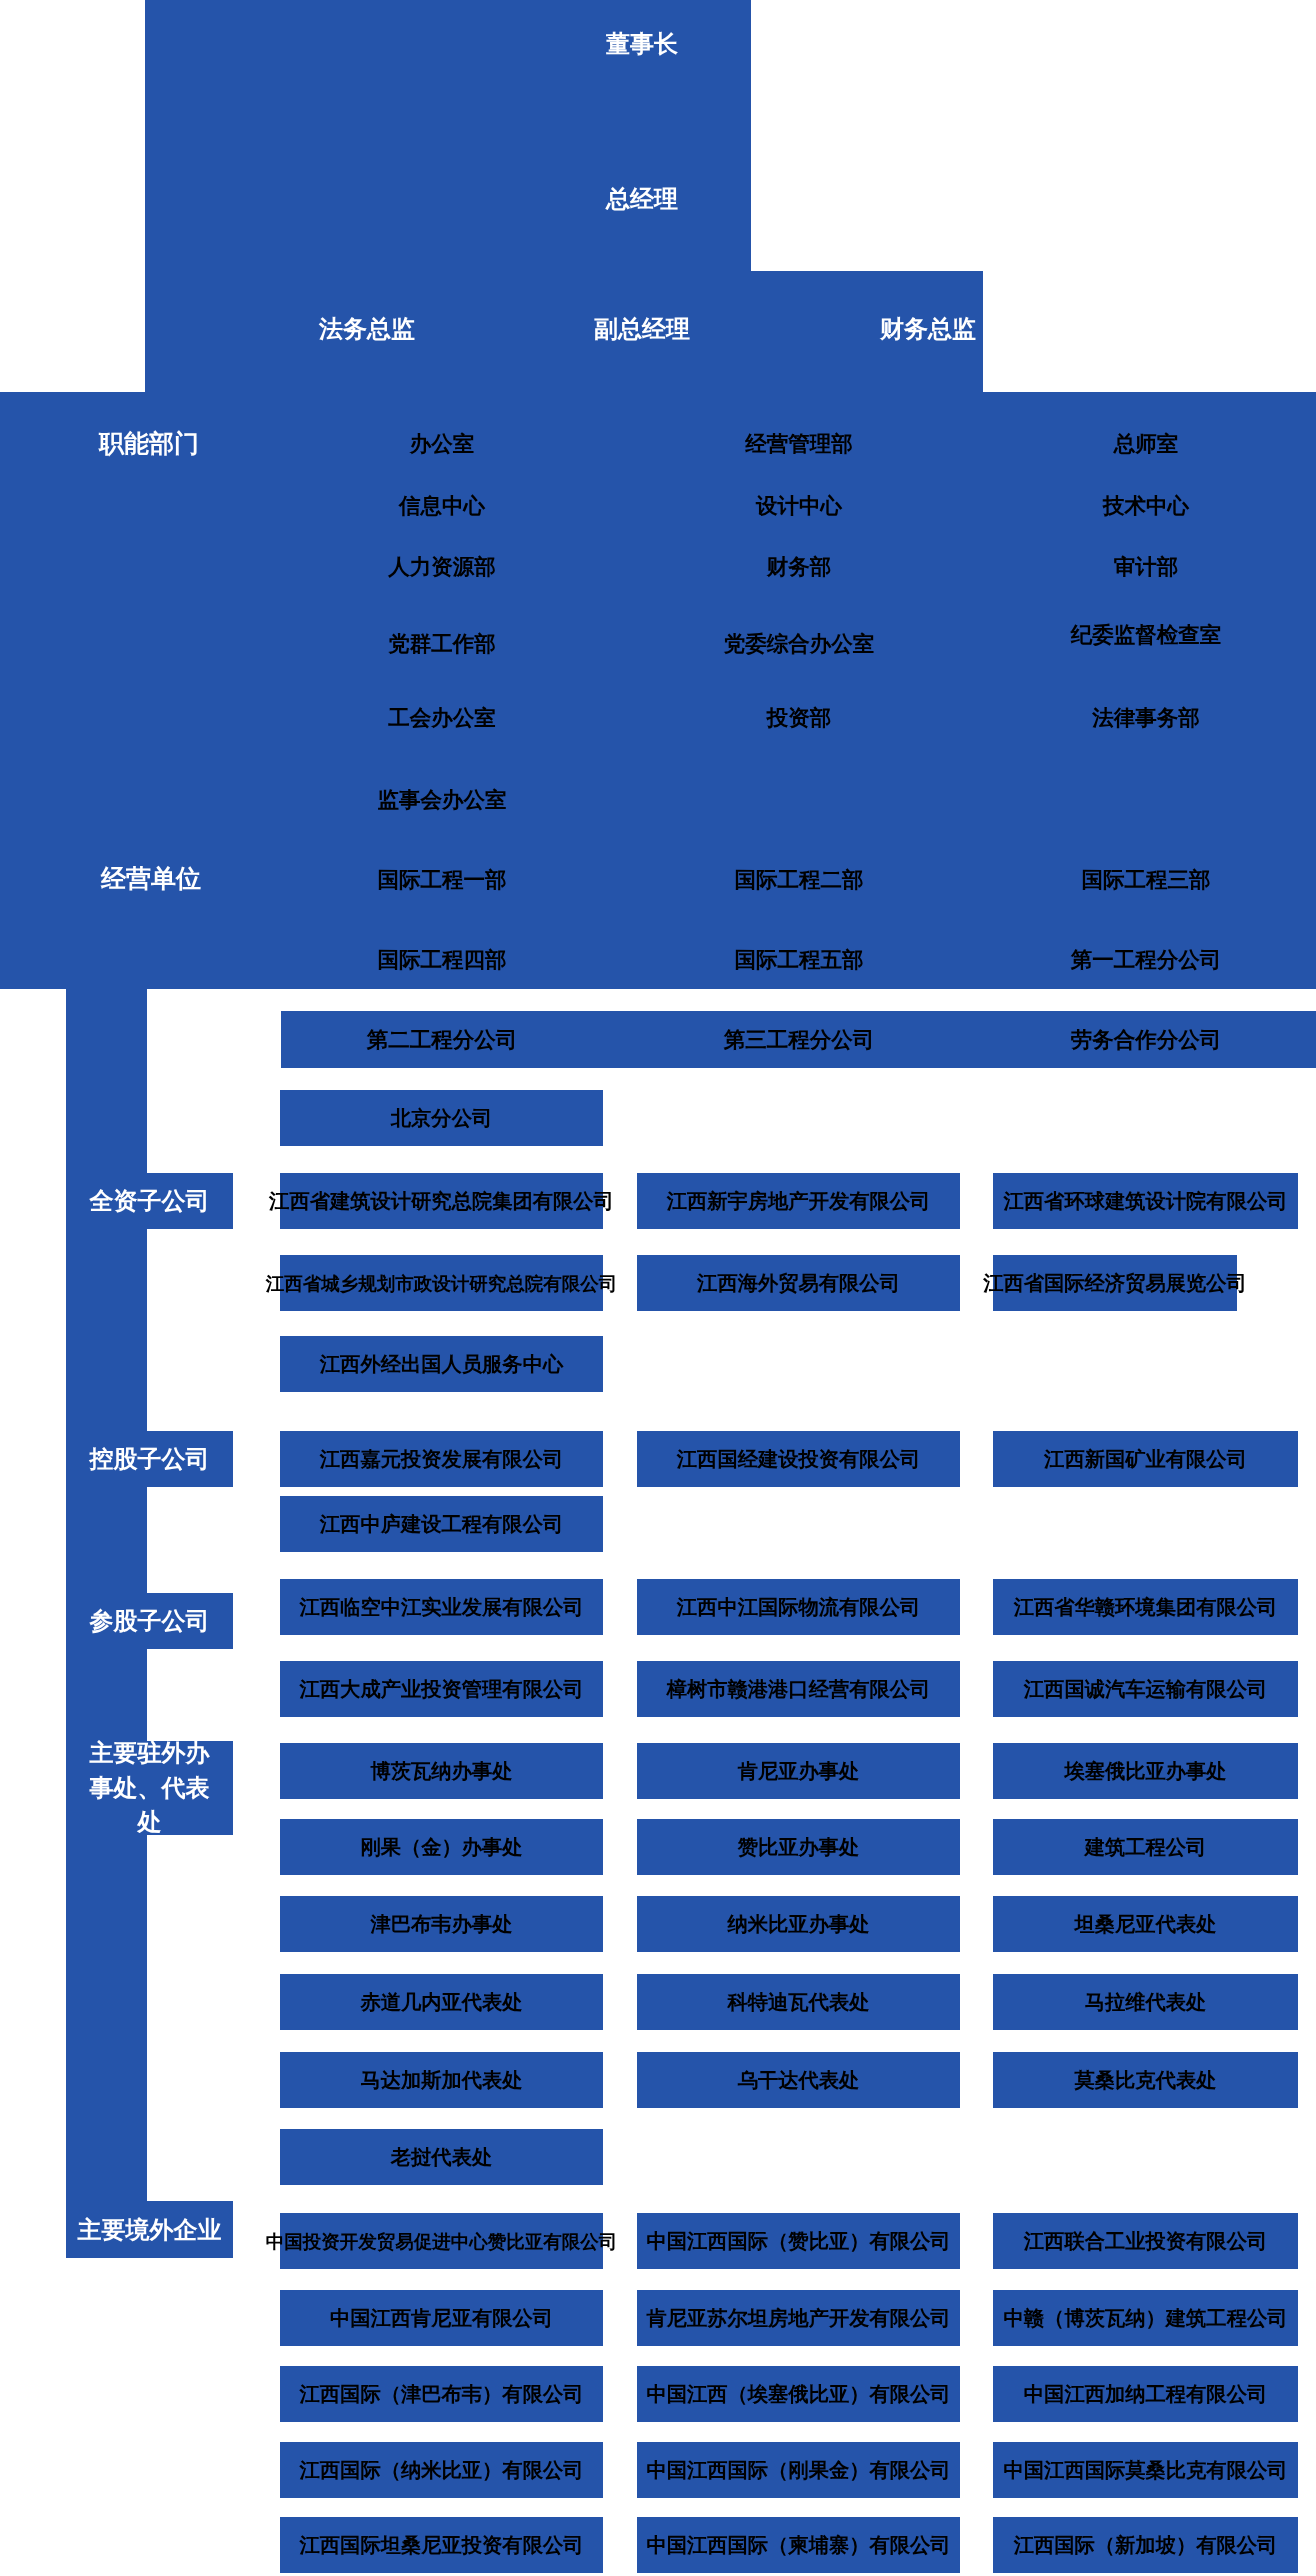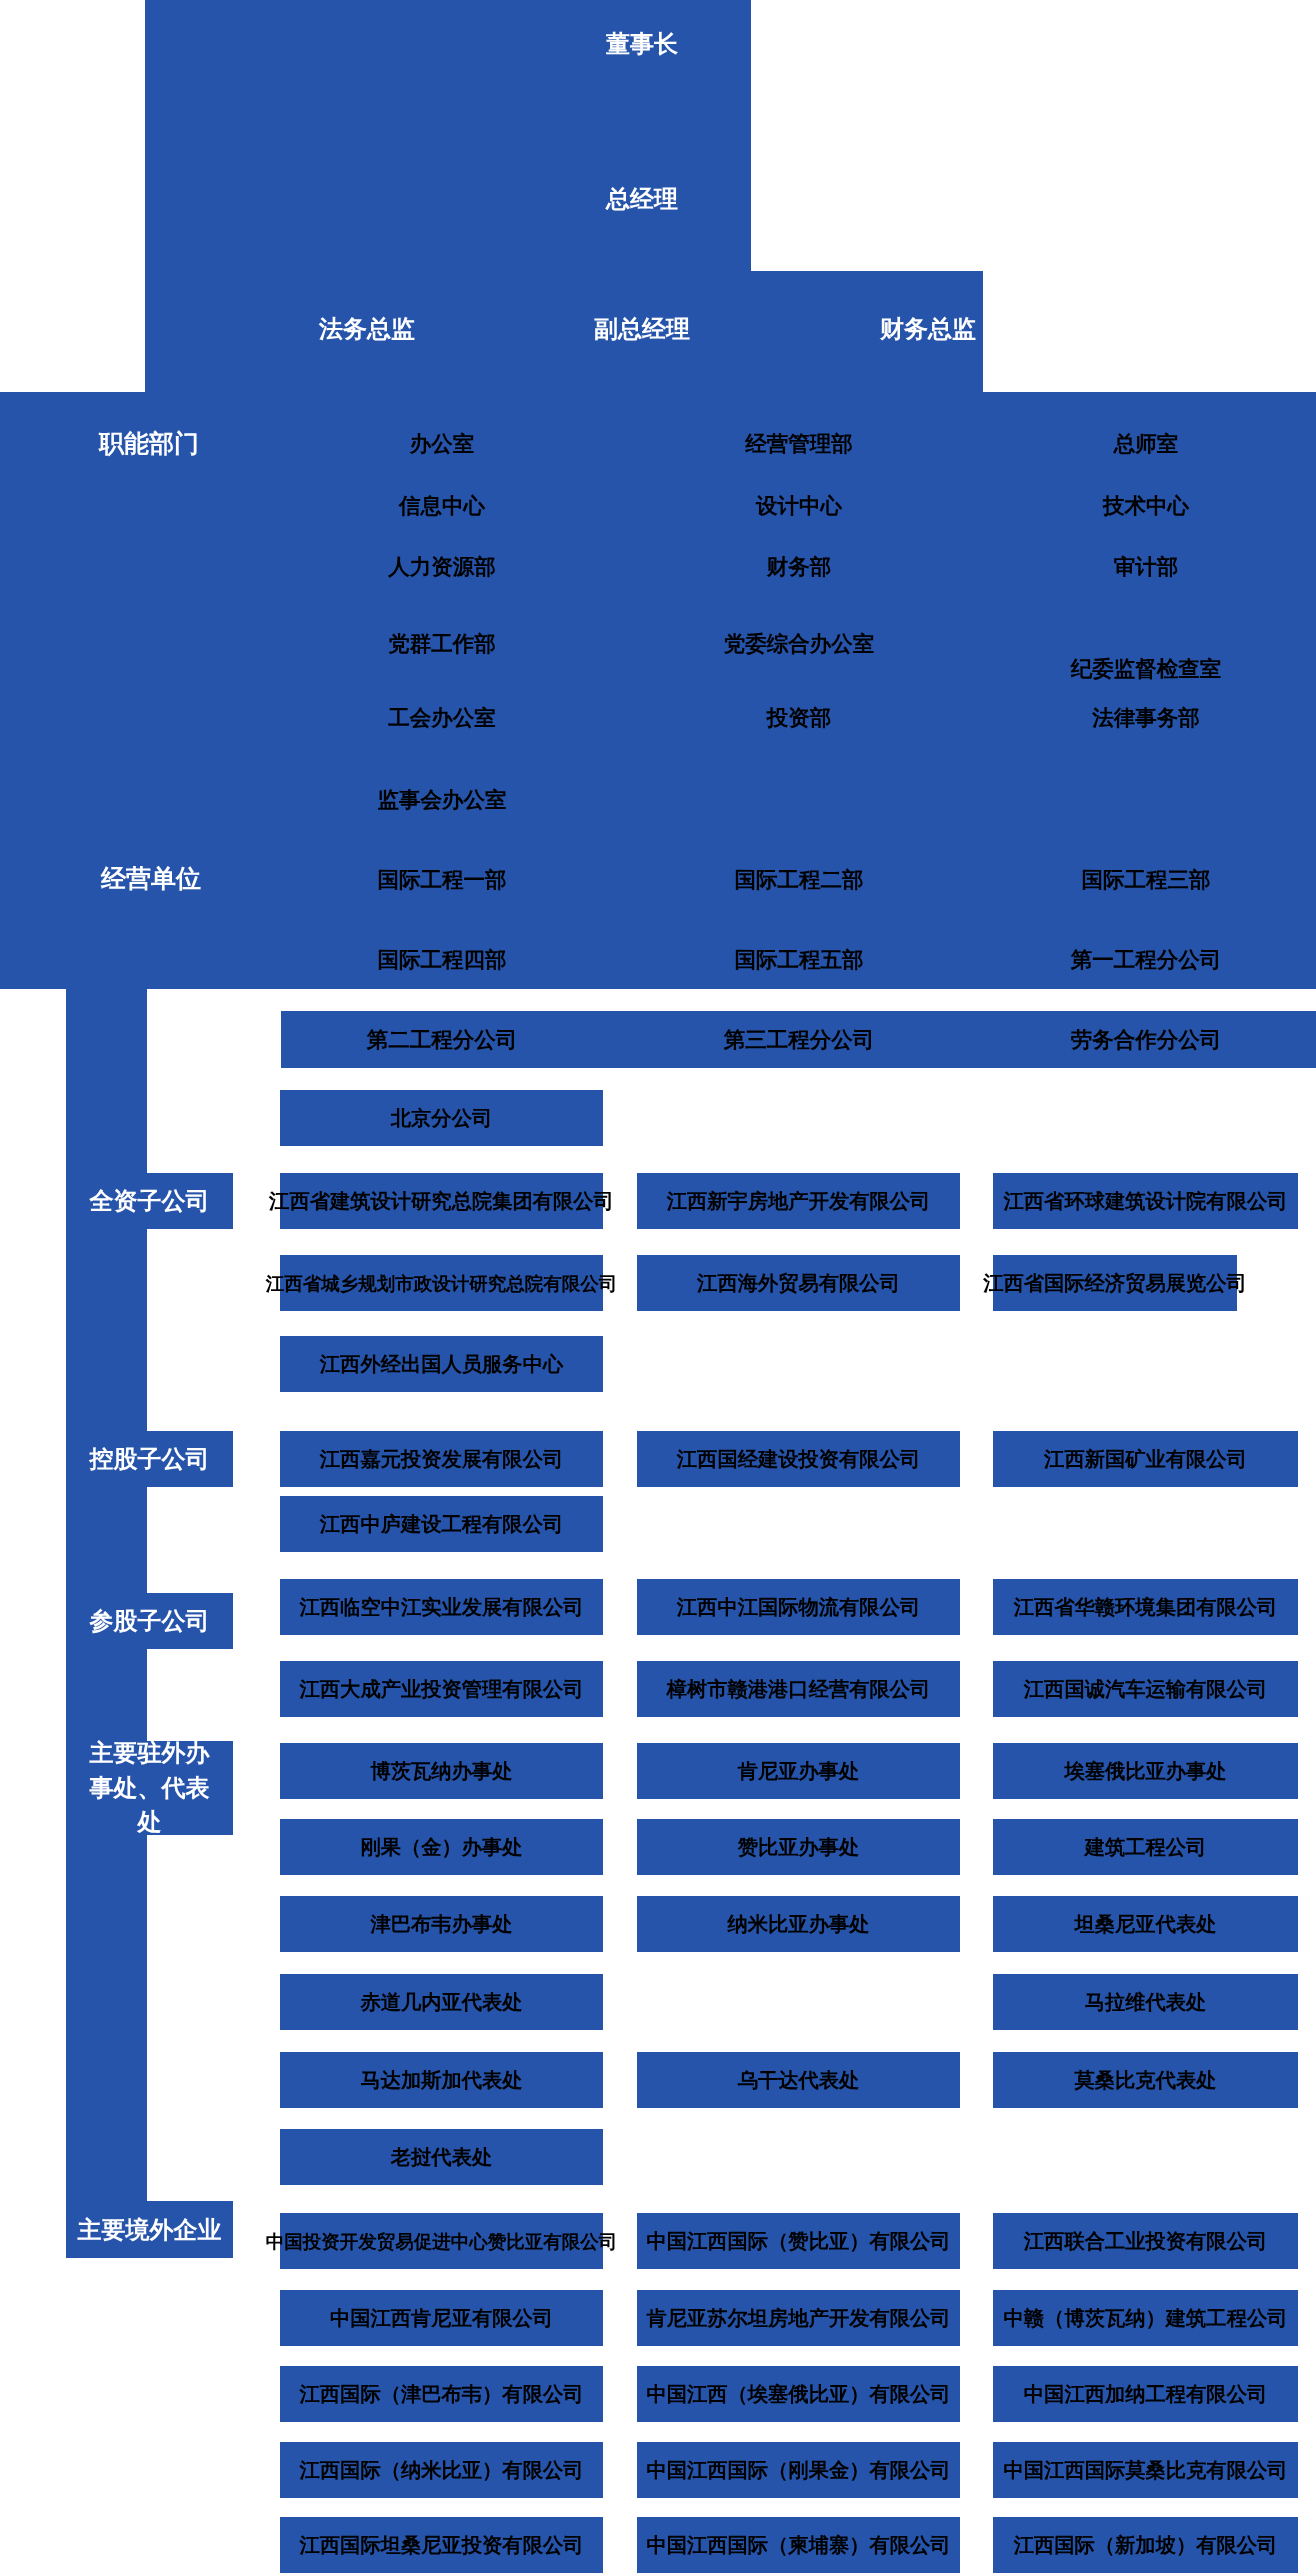--- a/index.html
+++ b/index.html
@@ -101,21 +101,21 @@
     <span class="btext" style="left: 799px; top: 443px; font-size: 21.5px;">经营管理部</span>
     <span class="btext" style="left: 1146px; top: 443px; font-size: 21.5px;">总师室</span>
     <span class="btext" style="left: 442px; top: 505px; font-size: 21.5px;">信息中心</span>
     <span class="btext" style="left: 799px; top: 505px; font-size: 21.5px;">设计中心</span>
     <span class="btext" style="left: 1146px; top: 505px; font-size: 21.5px;">技术中心</span>
     <span class="btext" style="left: 442px; top: 566px; font-size: 21.5px;">人力资源部</span>
     <span class="btext" style="left: 799px; top: 566px; font-size: 21.5px;">财务部</span>
     <span class="btext" style="left: 1146px; top: 566px; font-size: 21.5px;">审计部</span>
     <span class="btext" style="left: 442px; top: 643px; font-size: 21.5px;">党群工作部</span>
     <span class="btext" style="left: 799px; top: 643px; font-size: 21.5px;">党委综合办公室</span>
-    <span class="btext" style="left: 1146px; top: 668px; font-size: 21.5px;">纪委监督检查室</span>
+    <span class="btext" style="left: 1146px; top: 634px; font-size: 21.5px;">纪委监督检查室</span>
     <span class="btext" style="left: 442px; top: 717px; font-size: 21.5px;">工会办公室</span>
     <span class="btext" style="left: 799px; top: 717px; font-size: 21.5px;">投资部</span>
     <span class="btext" style="left: 1146px; top: 717px; font-size: 21.5px;">法律事务部</span>
     <span class="btext" style="left: 442px; top: 799px; font-size: 21.5px;">监事会办公室</span>
     <span class="btext" style="left: 442px; top: 879px; font-size: 21.5px;">国际工程一部</span>
     <span class="btext" style="left: 799px; top: 879px; font-size: 21.5px;">国际工程二部</span>
     <span class="btext" style="left: 1146px; top: 879px; font-size: 21.5px;">国际工程三部</span>
     <span class="btext" style="left: 442px; top: 959px; font-size: 21.5px;">国际工程四部</span>
     <span class="btext" style="left: 799px; top: 959px; font-size: 21.5px;">国际工程五部</span>
     <span class="btext" style="left: 1146px; top: 959px; font-size: 21.5px;">第一工程分公司</span>
@@ -199,20 +199,23 @@
     </div>
     <div class="bbox" style="left: 637px; top: 1896px; width: 323px; height: 56px;">
       <span style="font-size: 20.3px;">纳米比亚办事处</span>
     </div>
     <div class="bbox" style="left: 993px; top: 1896px; width: 305px; height: 56px;">
       <span style="font-size: 20.3px;">坦桑尼亚代表处</span>
     </div>
     <div class="bbox" style="left: 280px; top: 1974px; width: 323px; height: 56px;">
       <span style="font-size: 20.3px;">赤道几内亚代表处</span>
     </div>
+    <div class="bbox" style="left: 637px; top: 1974px; width: 323px; height: 56px;">
+      <span style="font-size: 20.3px;">科特迪瓦代表处</span>
+    </div>
     <div class="bbox" style="left: 993px; top: 1974px; width: 305px; height: 56px;">
       <span style="font-size: 20.3px;">马拉维代表处</span>
     </div>
     <div class="bbox" style="left: 280px; top: 2052px; width: 323px; height: 56px;">
       <span style="font-size: 20.3px;">马达加斯加代表处</span>
     </div>
     <div class="bbox" style="left: 637px; top: 2052px; width: 323px; height: 56px;">
       <span style="font-size: 20.3px;">乌干达代表处</span>
     </div>
     <div class="bbox" style="left: 993px; top: 2052px; width: 305px; height: 56px;">

